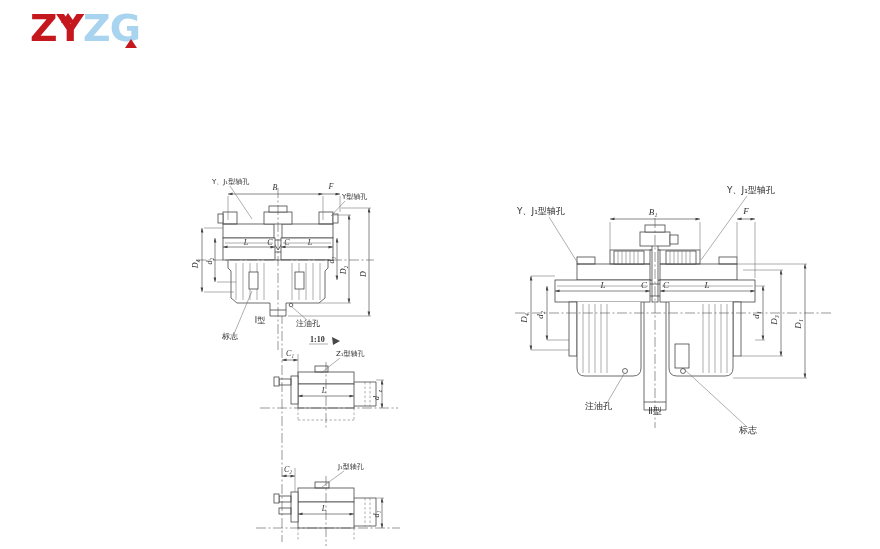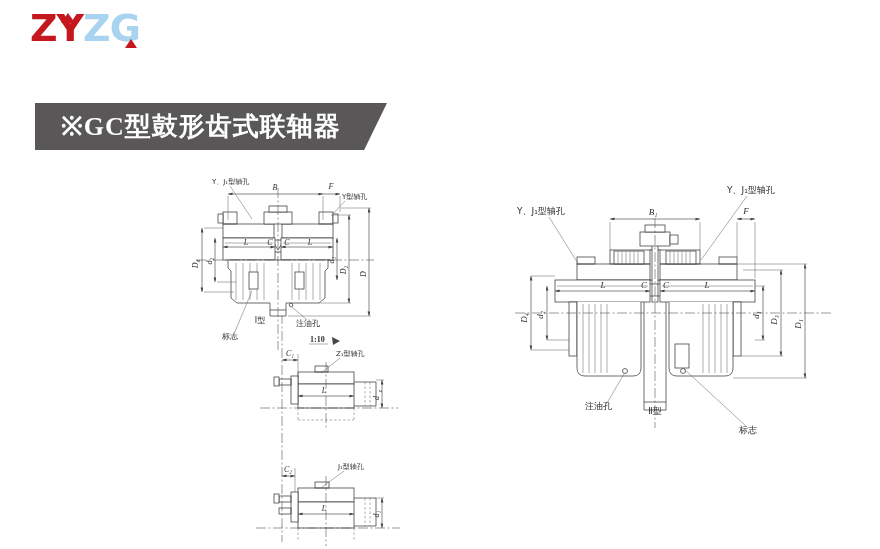--- a/index.html
+++ b/index.html
@@ -40,23 +40,20 @@
 <body>
 
 <div class="page">
 
   <div class="logo">
     <span class="zy">ZY</span><span class="zg">ZG</span>
     <i class="tri tri-y"></i>
     <i class="tri tri-g"></i>
   </div>
 
-  <div class="banner">
-    <span>※GC型鼓形齿式联轴器</span>
-  </div>
 
   <svg style="left:279px;top:314px;" width="8" height="228" viewBox="0 0 8 228">
     <path class="axis" d="M3,0 V228"></path>
   </svg>
 
   <svg style="left:178px;top:158px;" width="240" height="196" viewBox="0 0 240 196">
     <defs>
       <pattern id="hA" width="5" height="5" patternUnits="userSpaceOnUse">
         <path d="M0 5 L5 0" stroke="#5a5a5a" stroke-width="0.55"></path>
       </pattern>

